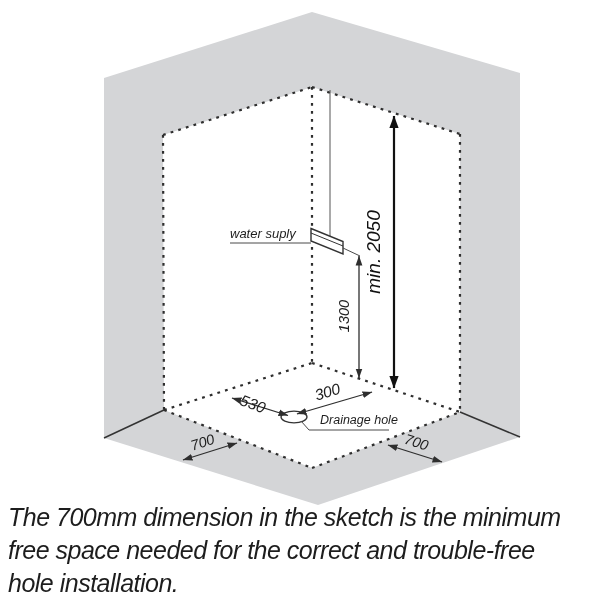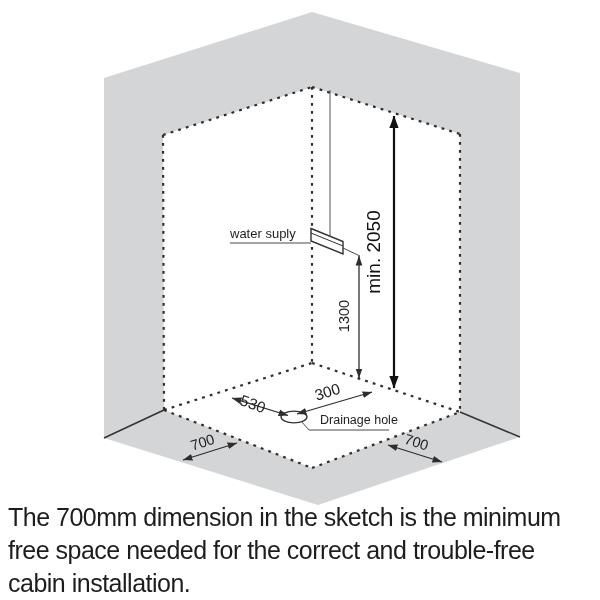--- a/index.html
+++ b/index.html
@@ -1,20 +1,20 @@
 <!DOCTYPE html>
 <html><head>
 <meta charset="utf-8">
 <style>
   html,body{margin:0;padding:0;}
   body{
     width:600px;height:600px;background:#ffffff;overflow:hidden;position:relative;
     font-family:"Liberation Sans", sans-serif;
   }
-  .stage{position:absolute;left:0;top:0;width:600px;height:600px;}
+  .stage{position:absolute;left:0;top:0;width:600px;height:600px;font-style:italic;}
   svg{display:block;}
   svg text{font-family:"Liberation Sans", sans-serif;}
   .caption{
     position:absolute;left:8px;top:501px;width:590px;
     font-size:25px;line-height:33px;letter-spacing:-0.5px;
     color:#1d1d1d;white-space:pre-line;
   }
 </style>
 </head>
 <body>
@@ -75,14 +75,14 @@
     <text x="380" y="252" font-size="19" fill="#111111" text-anchor="middle" transform="rotate(-90 380 252)">min. 2050</text>
     <text x="349" y="316" font-size="14.5" fill="#1e1e1e" text-anchor="middle" transform="rotate(-90 349 316)">1300</text>
     <text x="251" y="409" font-size="15.5" fill="#1e1e1e" text-anchor="middle" transform="rotate(20 251 409)">530</text>
     <text x="329" y="397" font-size="15.5" fill="#1e1e1e" text-anchor="middle" transform="rotate(-17 329 397)">300</text>
     <text x="204" y="447" font-size="14.5" fill="#1e1e1e" text-anchor="middle" transform="rotate(-17.5 204 447)">700</text>
     <text x="415" y="447" font-size="14.5" fill="#1e1e1e" text-anchor="middle" transform="rotate(17.5 415 447)">700</text>
   </svg>
 
   <div class="caption">The 700mm dimension in the sketch is the minimum
 free space needed for the correct and trouble-free
-cabin installation.</div>
+hole installation.</div>
 </div>
 
 </body></html>

